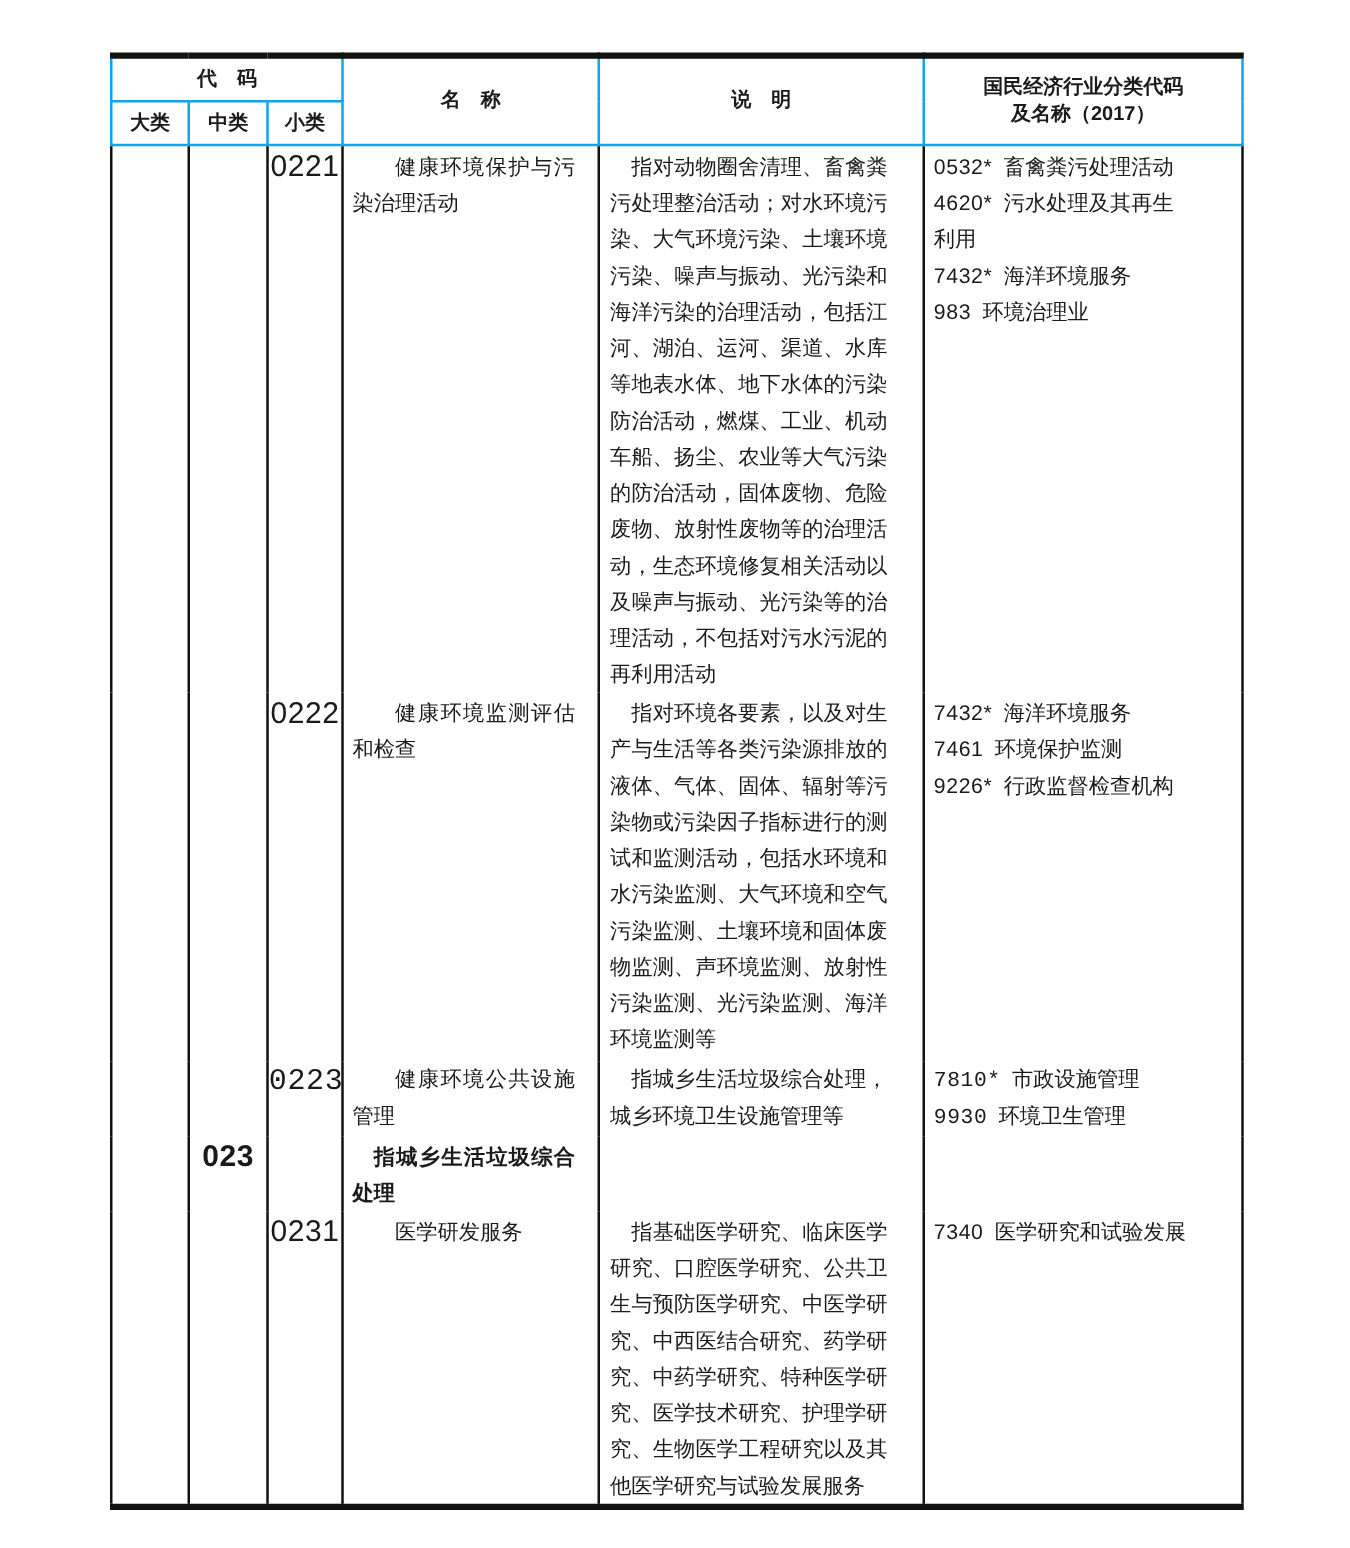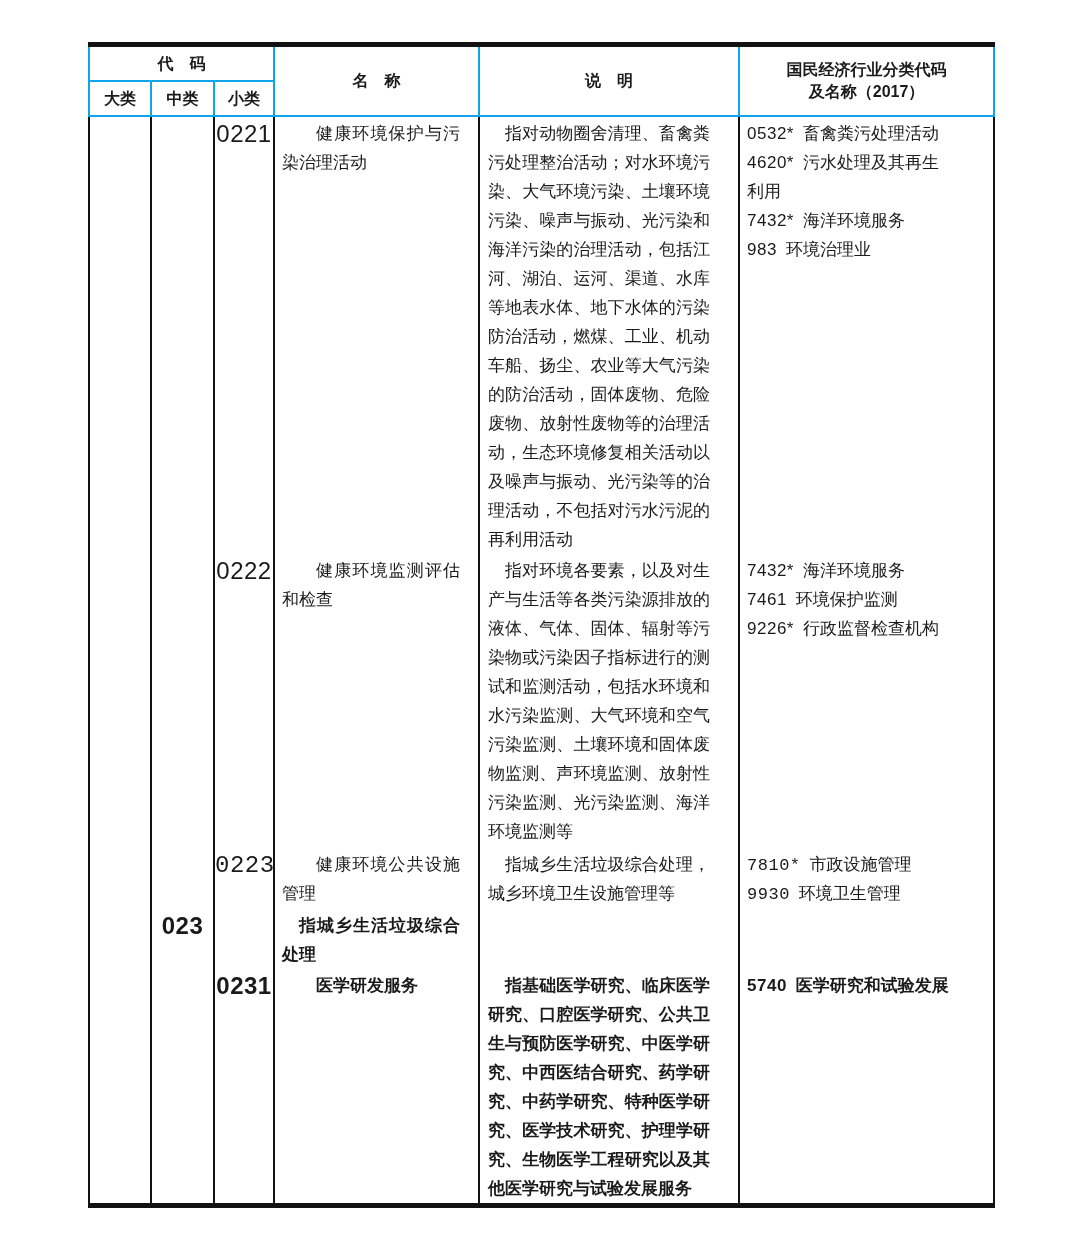--- a/index.html
+++ b/index.html
@@ -150,30 +150,30 @@
         <td class="code-cell"></td>
         <td class="name-cell">
             <div class="name-text bold">指城乡生活垃圾综合处理</div>
           </td>
         <td class="desc-cell">
             <div class="desc-text"></div>
           </td>
         <td class="ref-cell"></td>
       </tr>
 
-      <tr style="height:232px;font-weight:bold;">
+      <tr style="height:232px;">
         <td class="code-cell"></td>
         <td class="code-cell"></td>
         <td class="code-cell">0231</td>
         <td class="name-cell">
             <div class="name-text">医学研发服务</div>
           </td>
         <td class="desc-cell">
             <div class="desc-text">指基础医学研究、临床医学研究、口腔医学研究、公共卫生与预防医学研究、中医学研究、中西医结合研究、药学研究、中药学研究、特种医学研究、医学技术研究、护理学研究、生物医学工程研究以及其他医学研究与试验发展服务</div>
           </td>
         <td class="ref-cell">
-          <div class="ref-item"><span class="ref-code">5740</span><span class="ref-label">医学研究和试验发展</span></div>
+          <div class="ref-item"><span class="ref-code">7340</span><span class="ref-label">医学研究和试验发展</span></div>
         </td>
       </tr>
 
     </tbody>
   </table>
 </div>
 
 </body></html>

